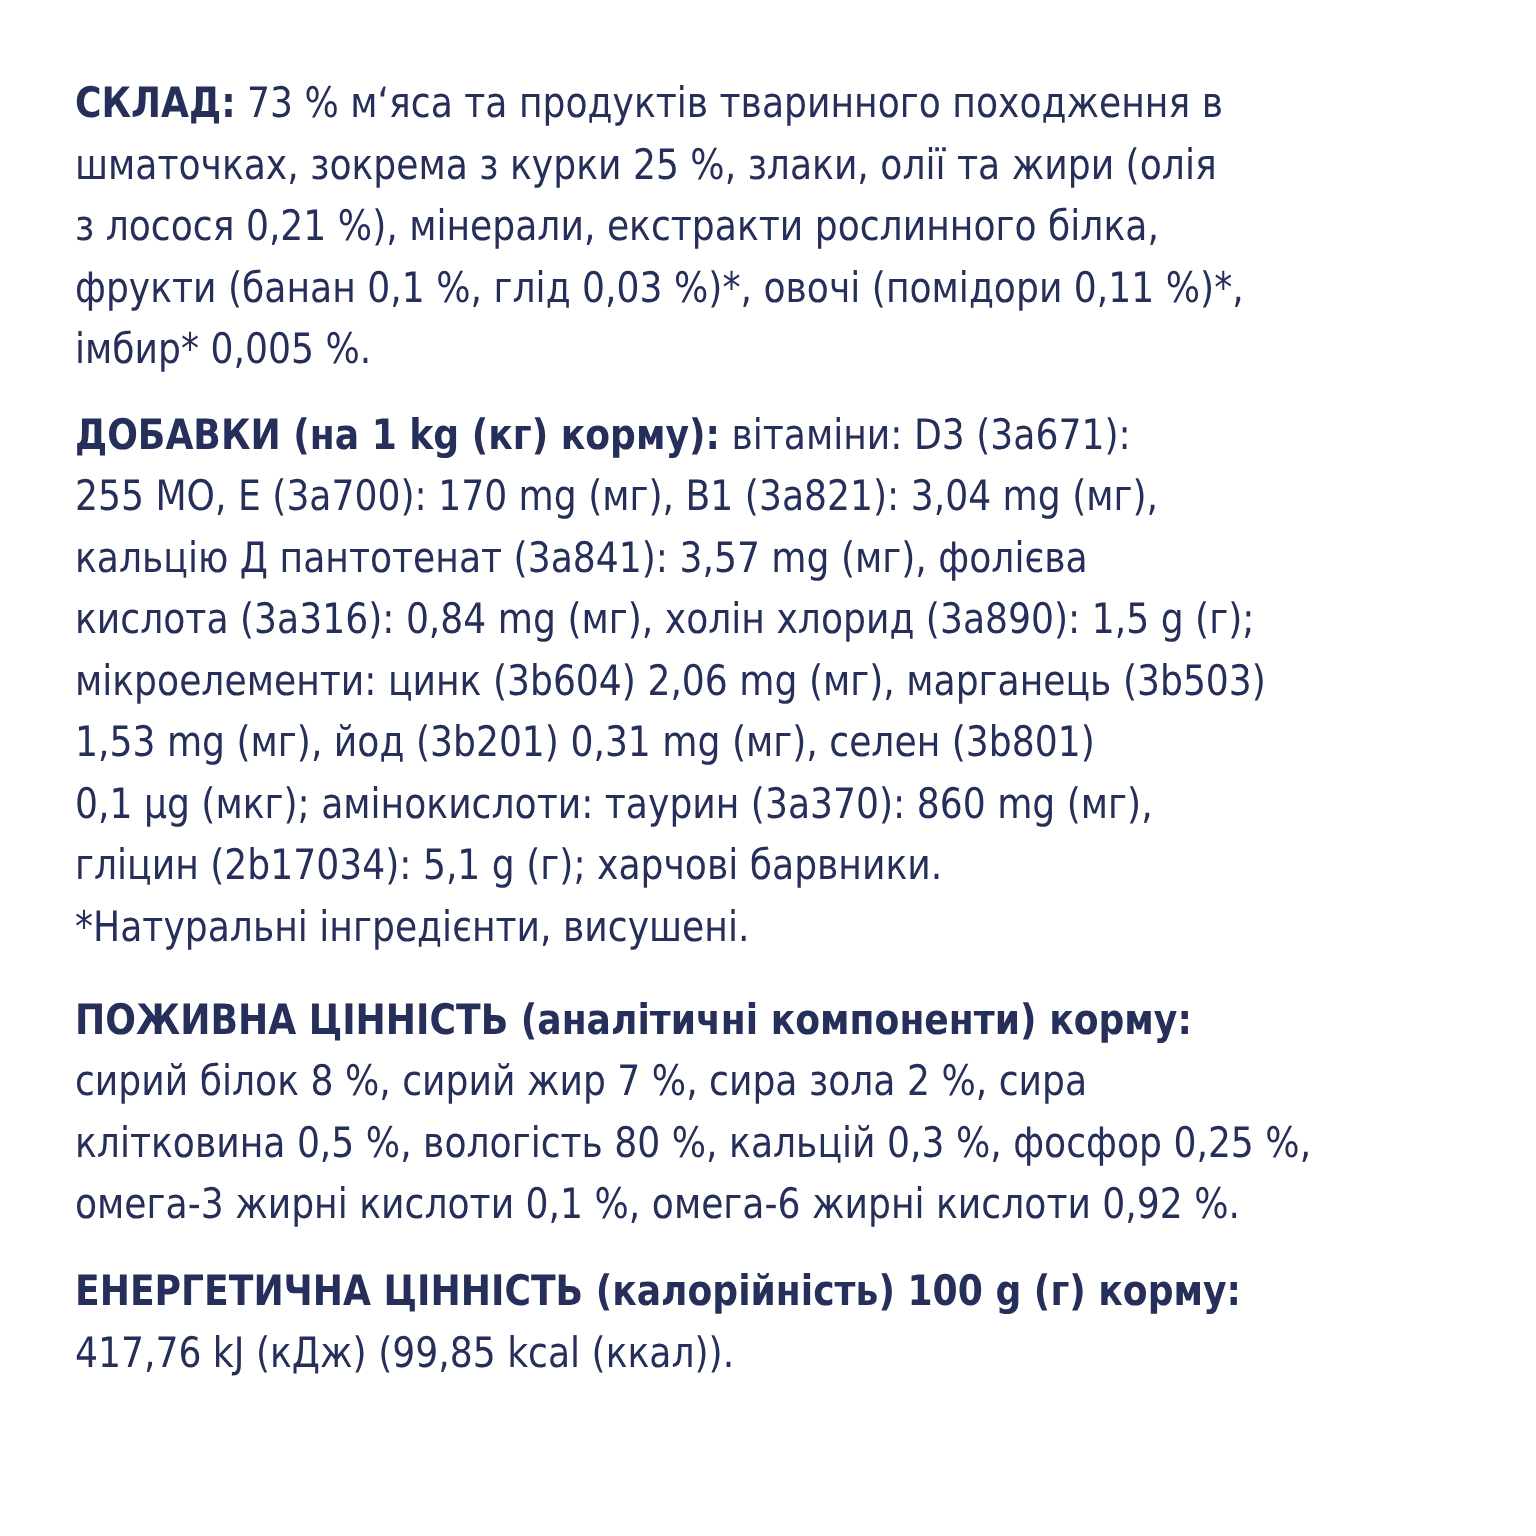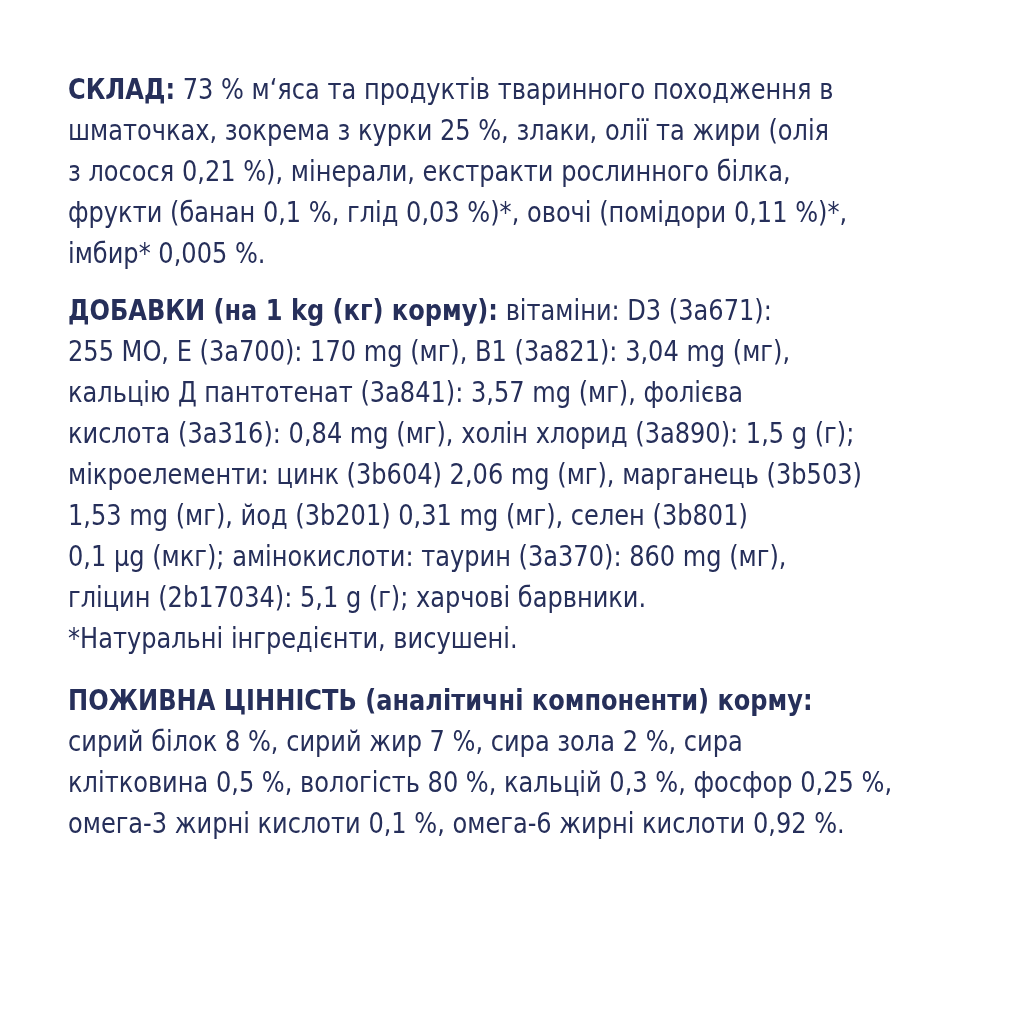--- a/index.html
+++ b/index.html
@@ -10,24 +10,23 @@
     body {
       width: 1024px;
       height: 1024px;
       overflow: hidden;
       position: relative;
       color: #262f5a;
       font-family: "DejaVu Sans", sans-serif;
     }
     .label {
       position: absolute;
-      left: 68px;
+      left: 50px;
       top: 48px;
       width: 940px;
-      margin-top: 21px;
     }
     .section {
       margin: 0;
     }
     .line {
       display: block;
       white-space: nowrap;
       font-size: 28px;
       line-height: 41px;
       height: 41px;
@@ -67,14 +66,18 @@
     <span class="line">*Натуральні інгредієнти, висушені.</span>
   </div>
 
   <div class="section s3">
     <span class="line bold">ПОЖИВНА ЦІННІСТЬ (аналітичні компоненти) корму:</span>
     <span class="line">сирий білок 8 %, сирий жир 7 %, сира зола 2 %, сира</span>
     <span class="line">клітковина 0,5 %, вологість 80 %, кальцій 0,3 %, фосфор 0,25 %,</span>
     <span class="line">омега-3 жирні кислоти 0,1 %, омега-6 жирні кислоти 0,92 %.</span>
   </div>
 
+  <div class="section">
+    <span class="line bold">ЕНЕРГЕТИЧНА ЦІННІСТЬ (калорійність) 100 g (г) корму:</span>
+    <span class="line">417,76 kJ (кДж) (99,85 kcal (ккал)).</span>
+  </div>
 
 </div>
 
 </body></html>

